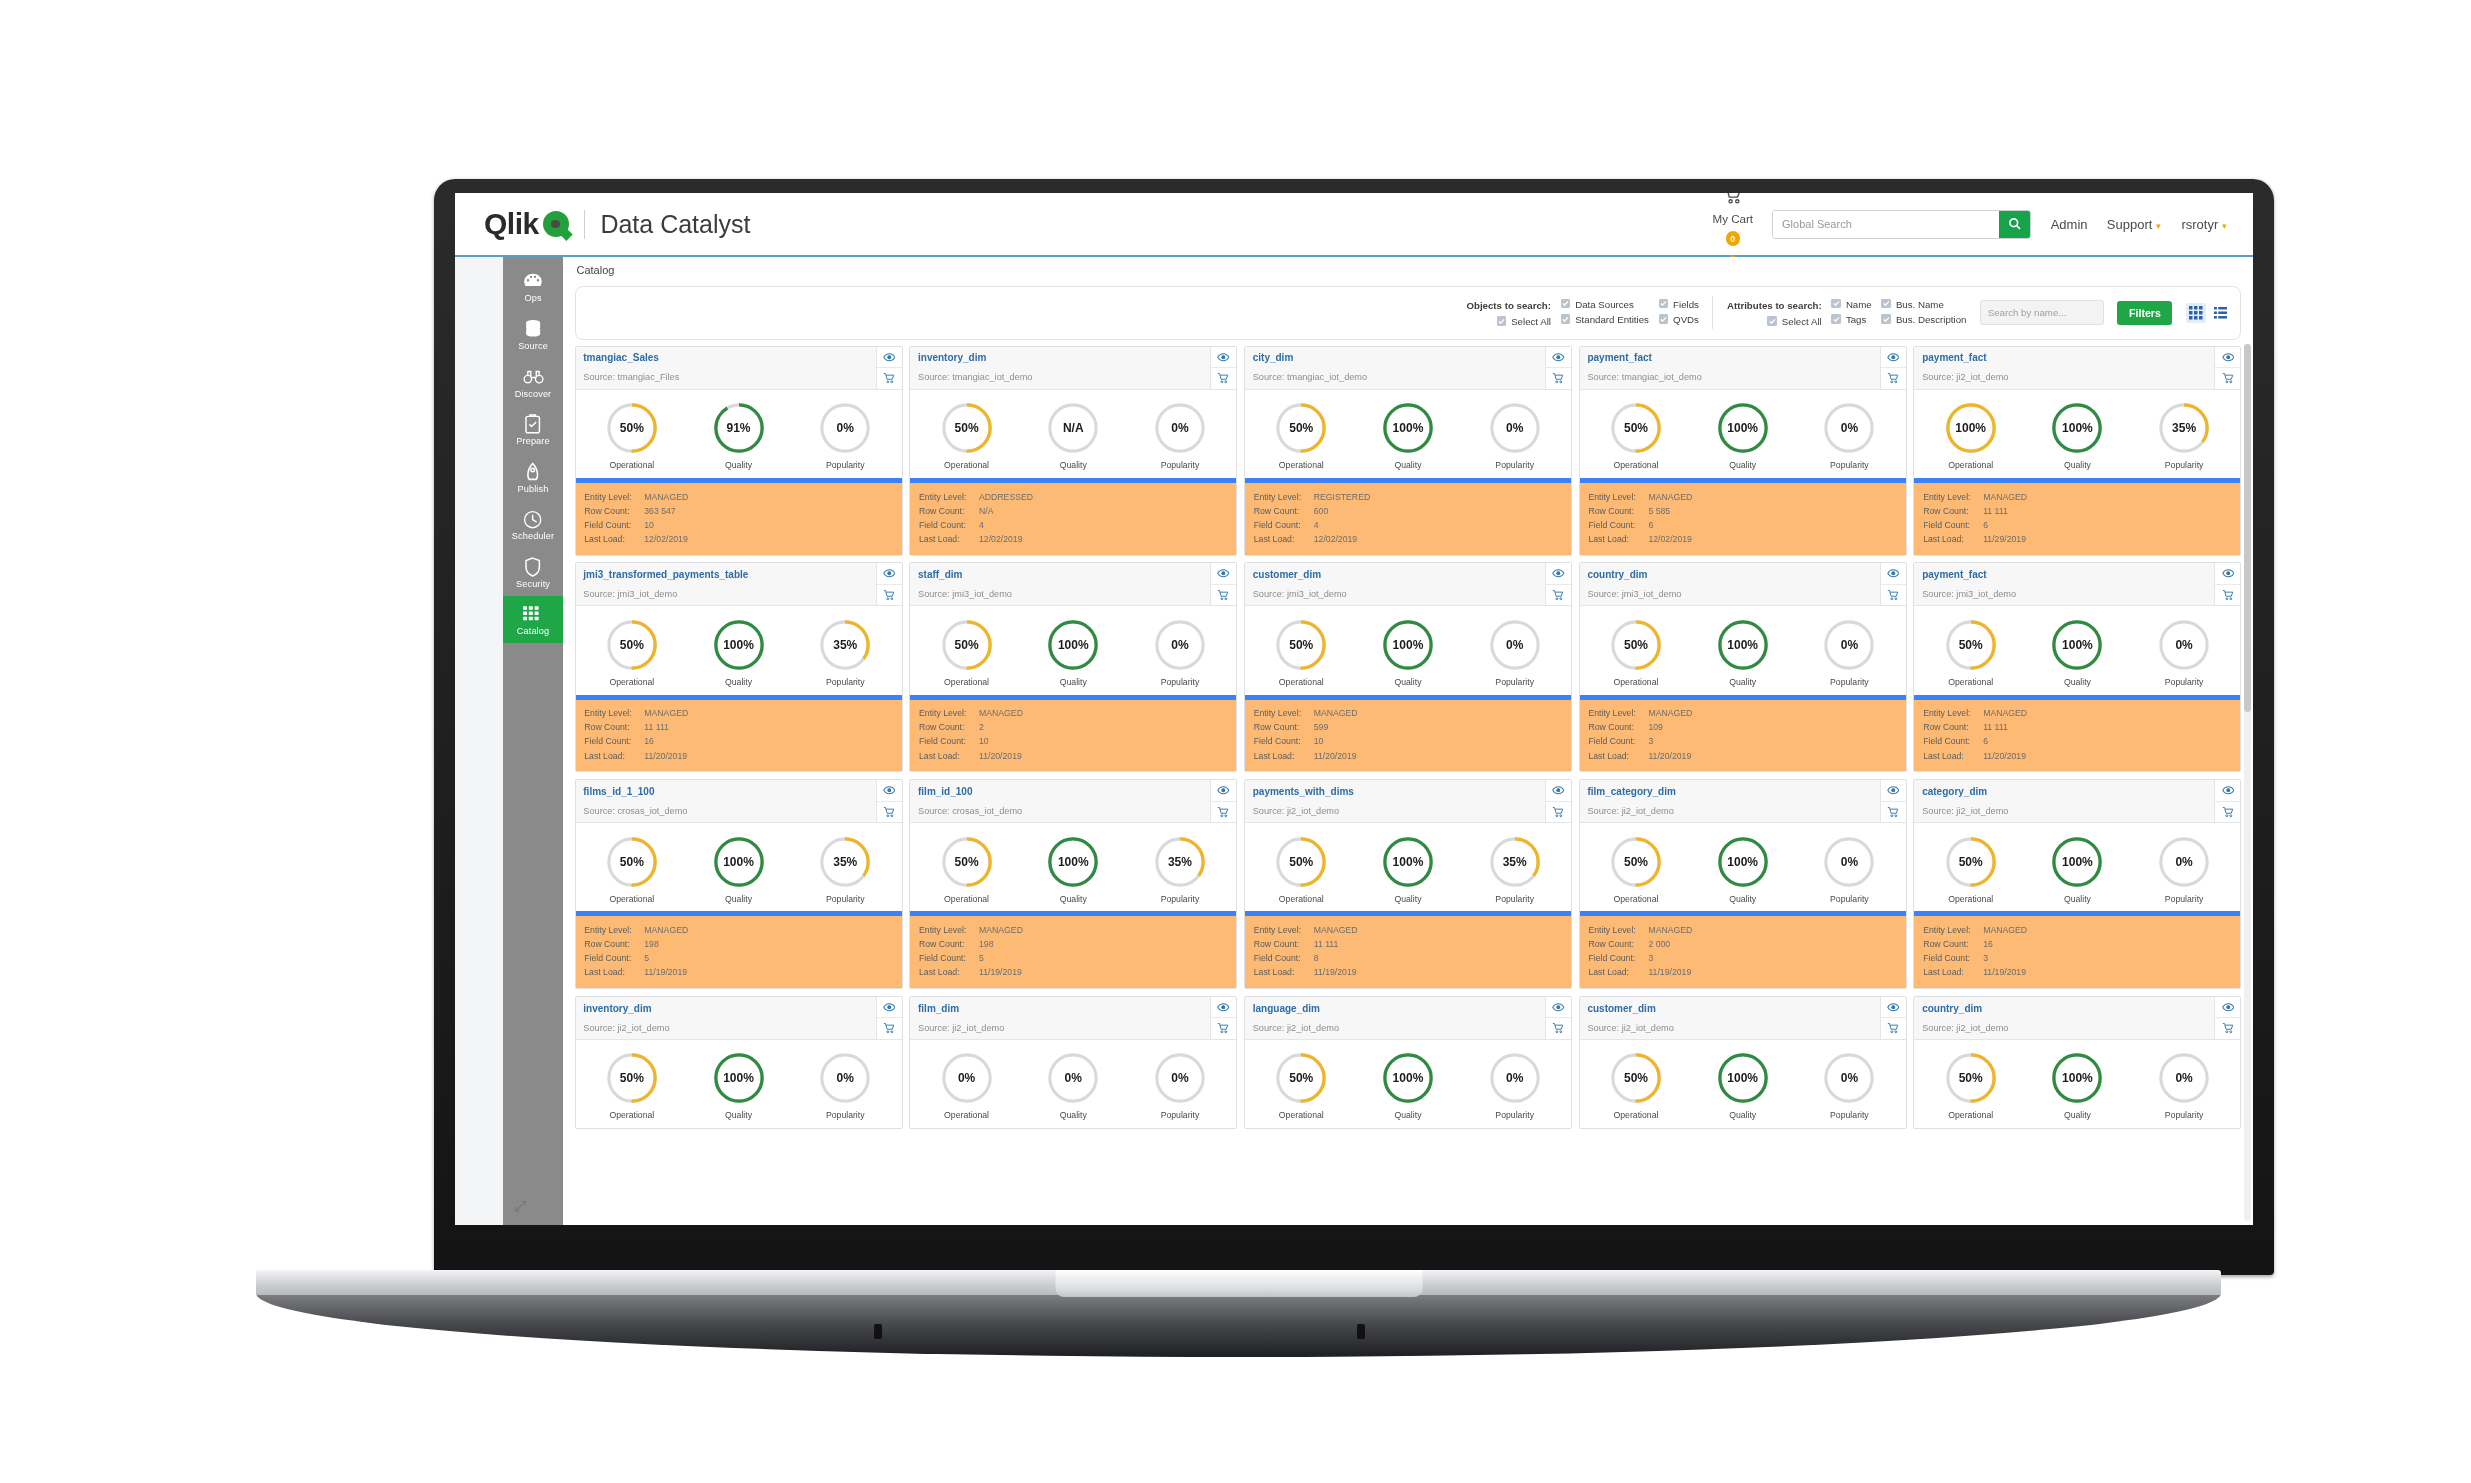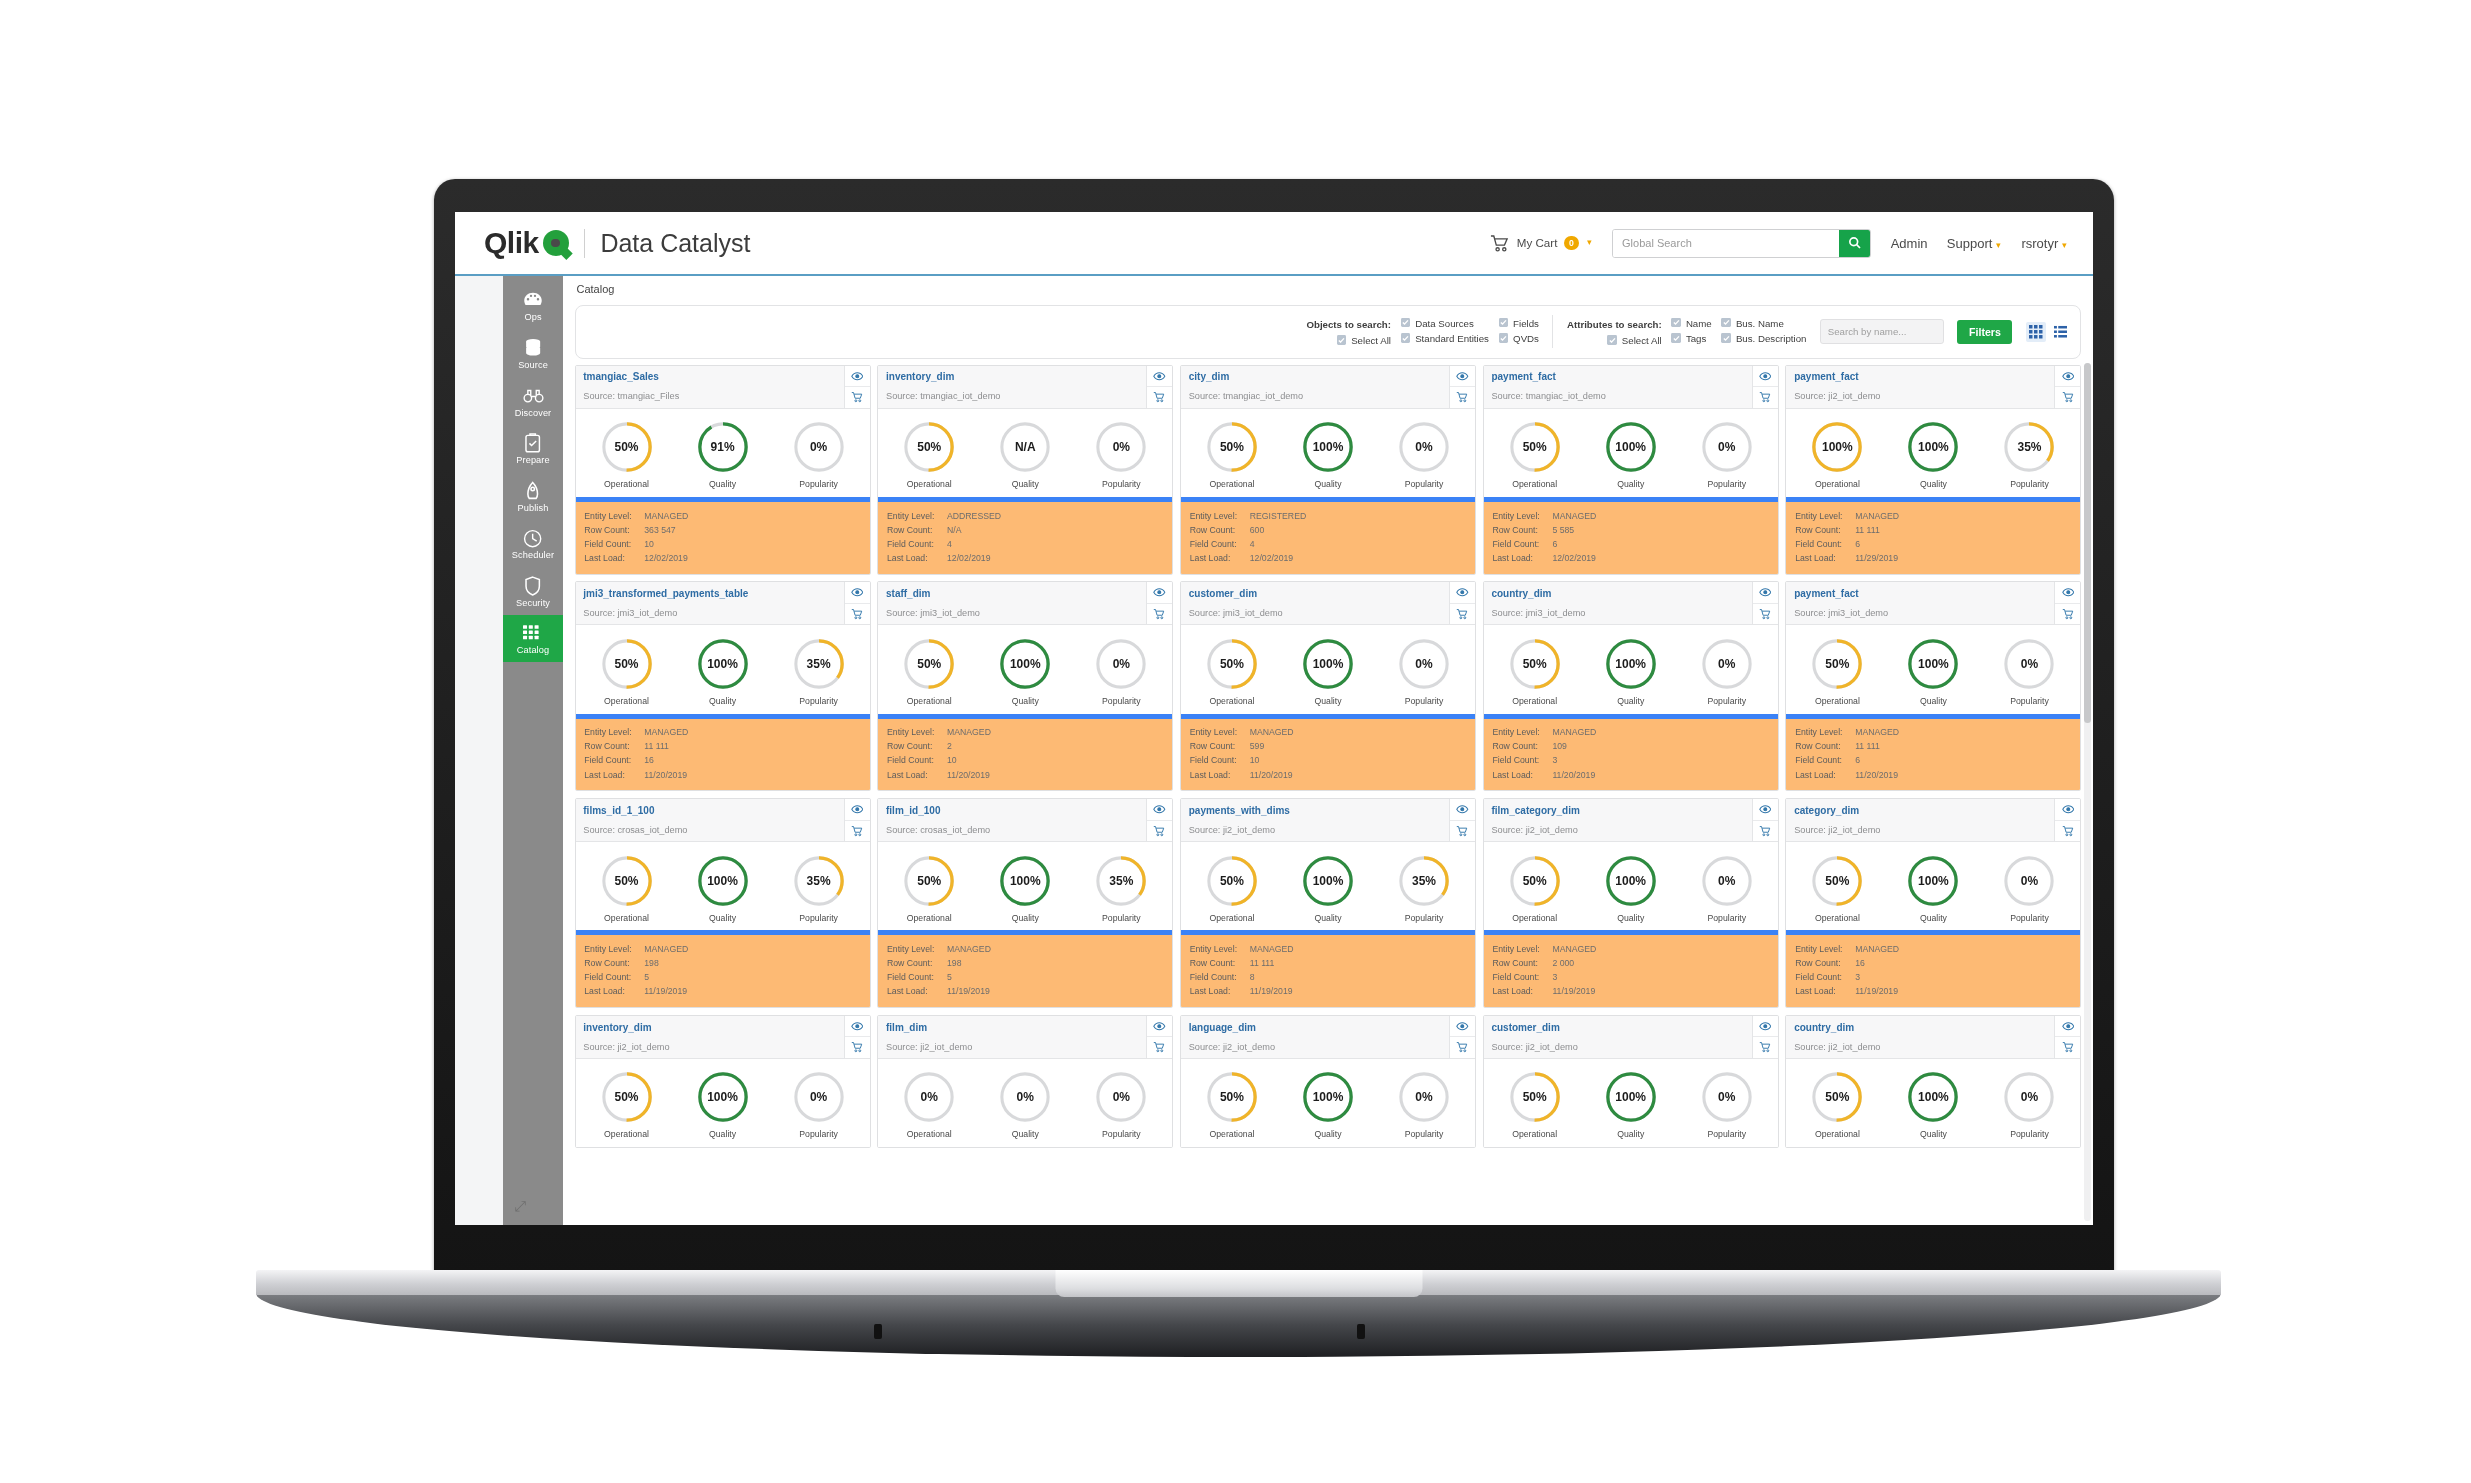--- a/index.html
+++ b/index.html
@@ -11,24 +11,24 @@
   }
 
   
   #laptop-mock {
     position: absolute;
     left: 0; top: 0; width: 2472px; height: 1483px;
   }
   .laptop-screen-shell {
     position: absolute;
     left: 434px; top: 179px;
-    width: 1680px; height: 1096px;
+    width: 1840px; height: 1096px;
     background: linear-gradient(180deg,#2b2b2b 0%, #141414 100%);
     border-radius: 21px 21px 3.9px 3.9px;
-    padding: 33px 21px 50px 21px;
+    padding: 14px 21px 50px 21px;
     box-shadow: 0 1.9px 3.9px rgba(0,0,0,.35);
   }
   .laptop-viewport {
     width: 100%; height: 100%;
     background: #fff;
     overflow: hidden;
     position: relative;
   }
   .laptop-base {
     position: absolute;
@@ -69,21 +69,21 @@
     width:26px;height:26px;border-radius:50%;
     background:#23a03c; display:inline-flex;align-items:center;justify-content:center;
     position:relative;
   }
   .qlik-o::before{content:"";width:8.7px;height:8.7px;border-radius:50%;background:#4a4a4a;}
   .qlik-o::after{content:"";position:absolute;right:-1.9px;bottom:-1.9px;width:8.7px;height:8.7px;background:#23a03c;transform:rotate(45deg);}
   .brand-divider { width:1px; height:29px; background:#d0d0d0; }
   .brand-app { font-size:25px; color:#3c3c3c; font-weight:400; }
 
   .top-right { margin-left:auto; display:flex; align-items:center; gap:19.3px; }
-  .cart-wrap { display:flex; align-items:center; gap:6.8px; color:#4a4a4a; font-size:11.6px; }
+  .cart-wrap { display:flex; align-items:center; gap:6.8px; color:#4a4a4a; font-size:11.6px;flex-direction:column; }
   .cart-icon { width:20px; height:18.3px; position:relative; }
   .cart-badge {
     background:#f0a800; color:#fff; border-radius:50%;
     width:14.5px;height:14.5px;font-size:8.7px;display:flex;align-items:center;justify-content:center;font-weight:700;
   }
   .caret-down { font-size:7.7px; color:#f0a800; }
   .caret-gray { font-size:7.7px; color:#f0a800; }
 
   .global-search {
     display:flex; align-items:center; width:259px; height:29px;

